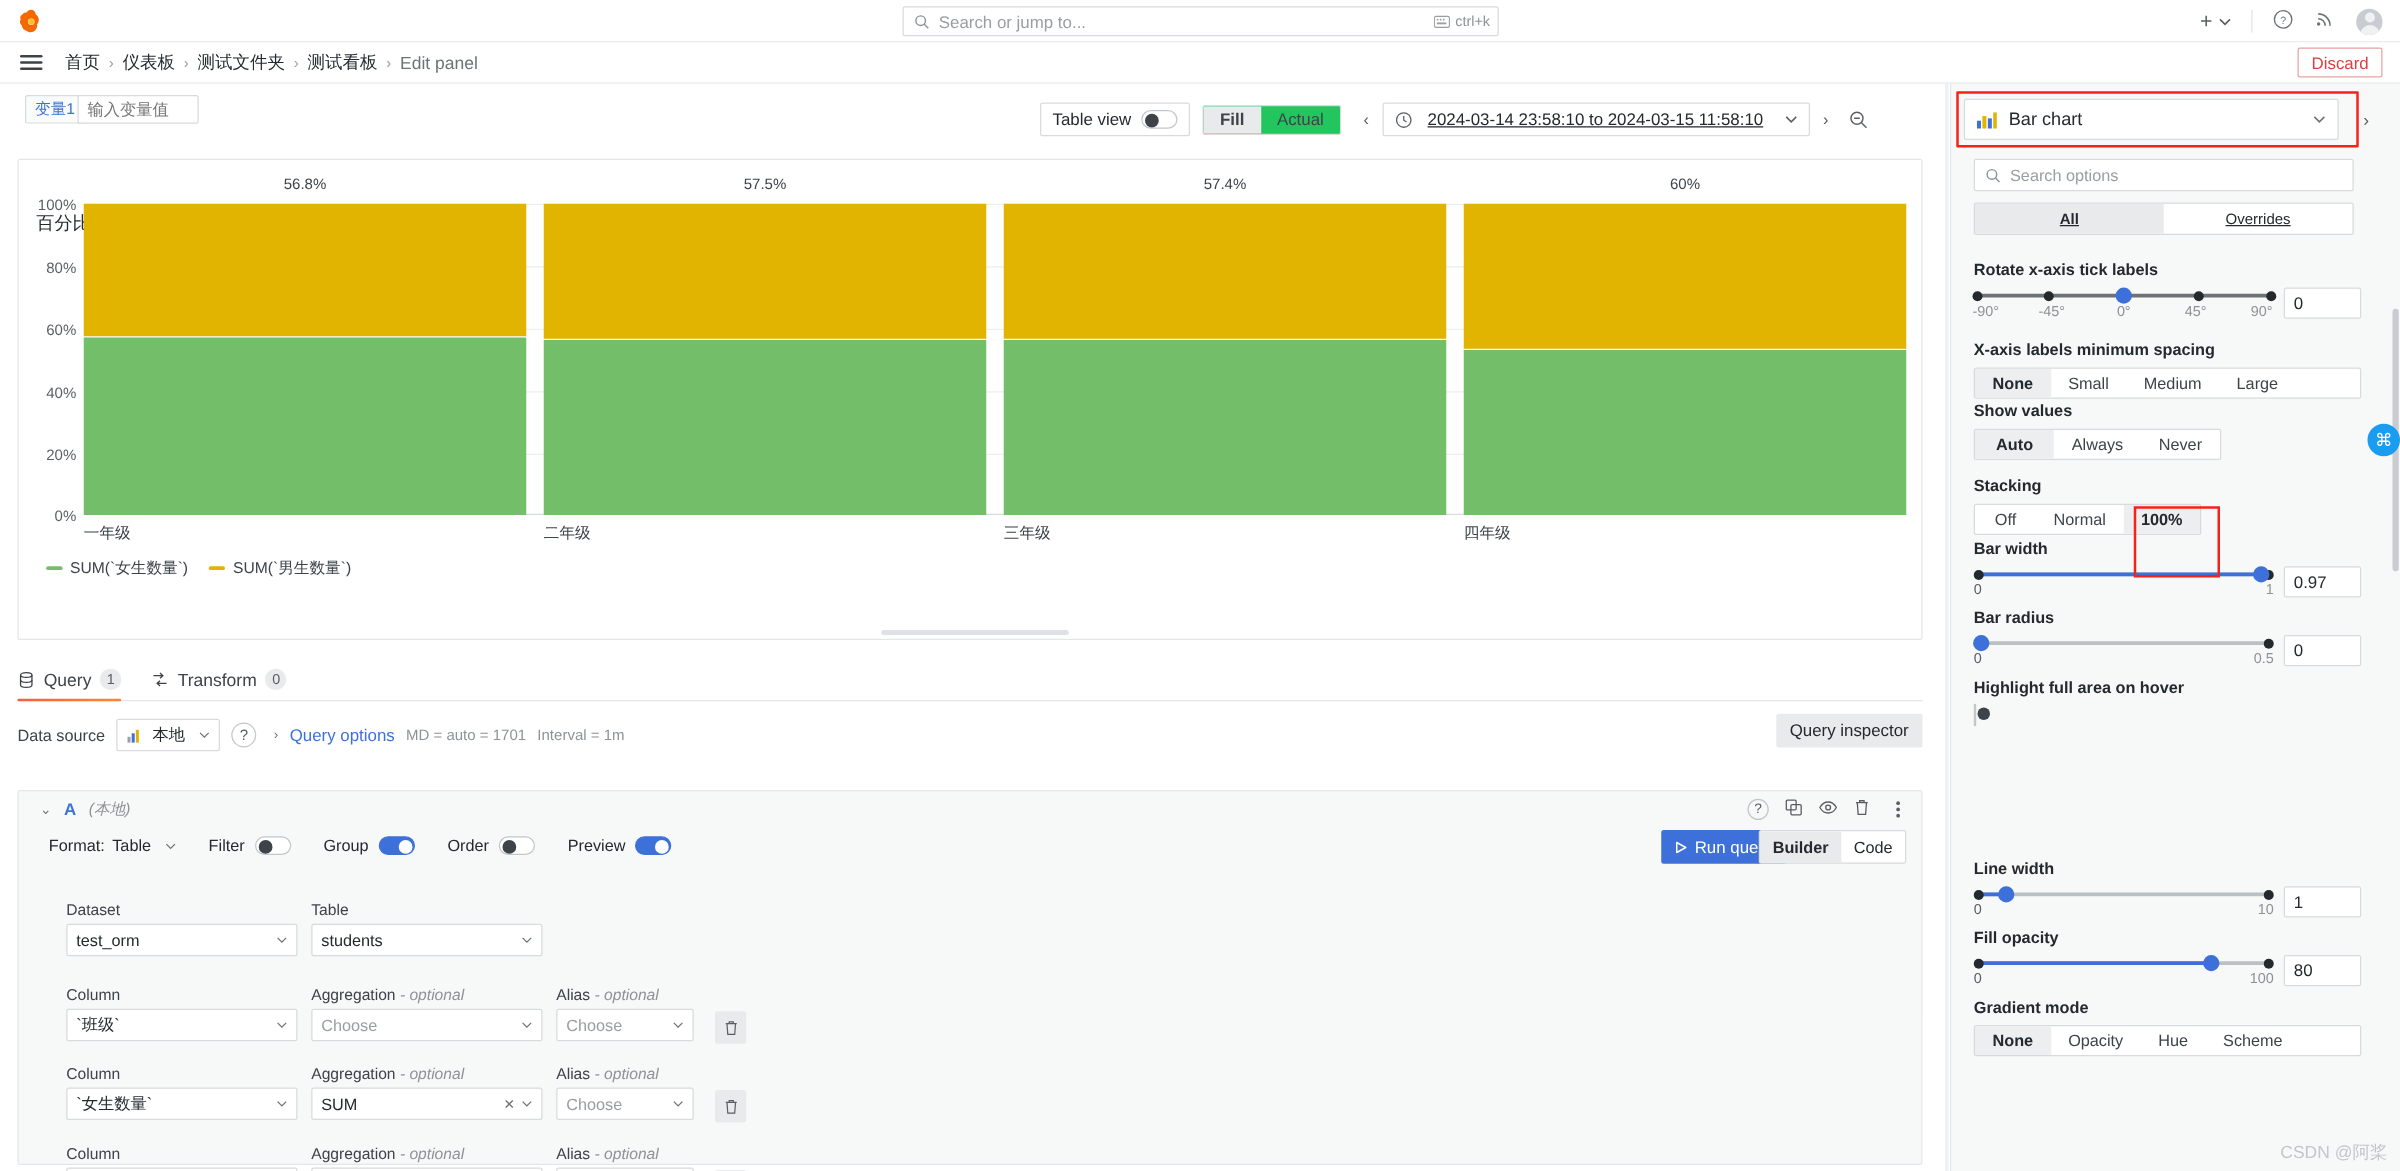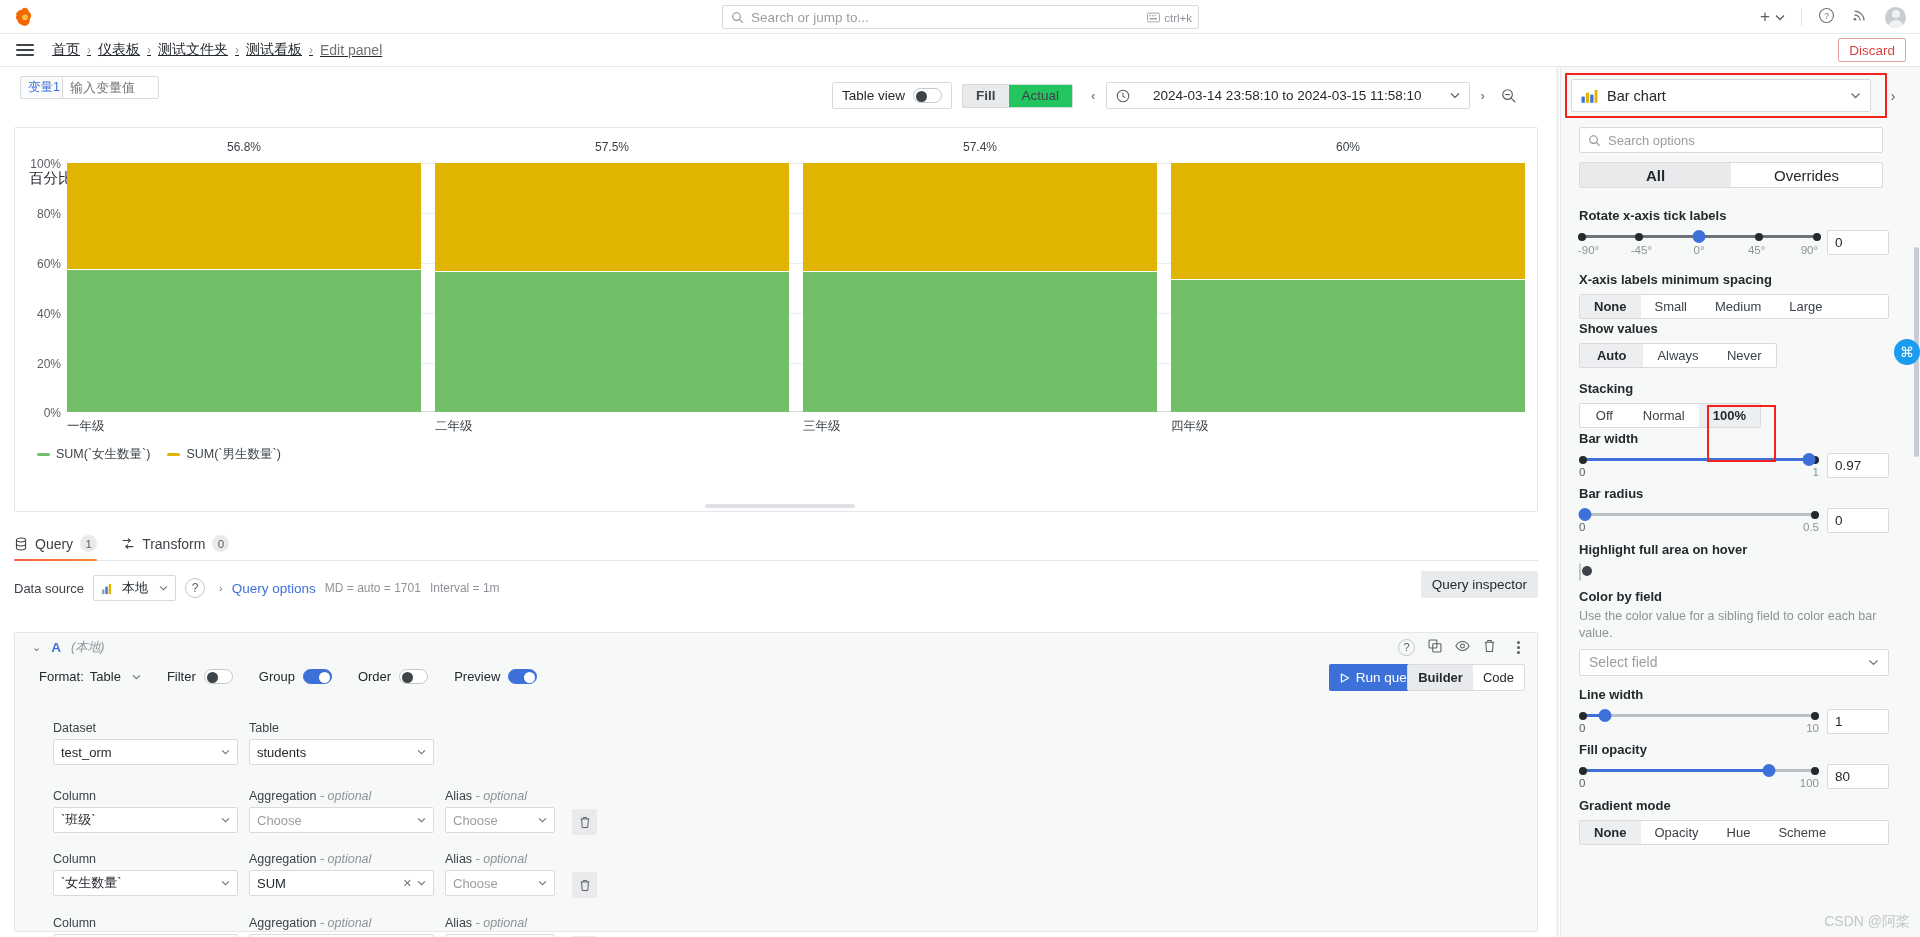--- a/index.html
+++ b/index.html
@@ -38,21 +38,21 @@
   .tr-plus { display:flex; align-items:center; gap: 5px; font-size: 17px; color:#5a5e63; }
   .tr-div { width: 1px; height: 18px; background: #e0e2e5; }
   .avatar { width: 21px; height: 21px; border-radius: 50%; background: #c9ccd0; position: relative; overflow:hidden;}
   .avatar::before { content:""; position:absolute; left:6.5px; top:3.5px; width:8px;height:8px;border-radius:50%;background:#f0f1f2;}
   .avatar::after { content:""; position:absolute; left:2.5px; top:13.5px; width:16px;height:11px;border-radius:8px 8px 0 0;background:#f0f1f2;}
 
   
   .breadbar {
     position: absolute; top: 34px; left: 0; width: 1920px; height: 33px;
     background: #fff; border-bottom: 1px solid #e4e6e9;
-    display: flex; align-items: center; text-decoration: underline;
+    display: flex; align-items: center;
   }
   .hamb { margin-left: 16px; width: 18px; display:flex; flex-direction:column; gap:3px; cursor:pointer;}
   .hamb span { display:block; height: 2px; background:#3d4349; border-radius:1px;}
   .crumbs { margin-left: 18px; display: flex; align-items: center; gap: 7px; font-size: 14px; }
   .crumbs a { color: #24292e; text-decoration: none; }
   .crumbs .sep { color: #9aa0a6; font-size: 12px; }
   .crumbs .last { color: #6e7277; }
 
   .action-btns { position: absolute; right: 14px; top: 4px; display: flex; align-items: center; gap: 24px; flex-direction: column; }
   .btn { height: 24px; padding: 0 10px; border-radius: 2px; font-size: 13.5px;
@@ -86,21 +86,21 @@
               background: #3d4349; display:block; }
   .toggle.on { background: #3d71d9; border-color:#3d71d9; }
   .toggle.on i { left: 15px; background: #fff; }
   .seg { height: 24px; display: flex; border: 1px solid #d8dadd; border-radius: 2px; overflow: hidden; background:#22c55e;text-align:right;}
   .seg div { padding: 0 13px; display: flex; align-items: center; font-size: 13.5px; cursor: pointer; color:#3d4349;}
   .seg div.active { background: #e9eaec; font-weight: 600; }
   .timerange { height: 27px; display: flex; align-items: center; gap: 3px; }
   .tr-arrow { width: 20px; height: 27px; display: flex; align-items: center; justify-content: center;
               color: #5a5e63; cursor: pointer; font-size: 13px; }
   .tr-box { height: 27px; border: 1px solid #d8dadd; border-radius: 2px; background:#fff;
-            display: flex; align-items: center; gap: 23px; padding: 0 9px; font-size: 13.5px; cursor:pointer;}
+            display: flex; align-items: center; gap: 12px; padding: 0 9px; font-size: 13.5px; cursor:pointer;text-decoration:underline;}
   .zoomout { width: 26px; height: 27px; display: flex; align-items: center; justify-content: center;
              color:#5a5e63; cursor:pointer; }
   .dots3 { width: 18px; height:27px; display:flex; flex-direction:column; justify-content:center; align-items:center; gap:2px;}
   .dots3 b { width: 3px; height: 3px; border-radius:50%; background:#5a5e63; display:block;}
 
   
   .viz {
     position: absolute; left: 14px; top: 127px; width: 1524px; height: 385px;
     background: #fff; border: 1px solid #e4e6e9; border-radius: 2px;
   }
@@ -191,21 +191,21 @@
                   display: flex; align-items: center; justify-content: center; color: #5a5e63; cursor: pointer; }
   .redbox1 { position: absolute; left: 4px; top: 6px; width: 322px; height: 45px;
              border: 2px solid #f5221b; border-radius: 1px; pointer-events: none; }
   .optsearch { position: absolute; left: 18px; top: 60px; width: 304px; height: 26px;
                border: 1px solid #d8dadd; border-radius: 2px; background: #fff;
                display: flex; align-items: center; gap: 7px; padding: 0 8px; }
   .optsearch .ph { color: #9a9da1; font-size: 13px; }
   .alltabs { position: absolute; left: 18px; top: 95px; width: 304px; height: 26px;
              border: 1px solid #d8dadd; border-radius: 2px; background: #fff; display: flex; overflow: hidden; }
   .alltabs div { flex: 1; display: flex; align-items: center; justify-content: center;
-                 font-size: 15px; cursor: pointer; }
+                 font-size: 12px; cursor: pointer; text-decoration: underline; }
   .alltabs div.active { background: #e9eaec; font-weight: 600; }
 
   .optbody { position: absolute; left: 0; top: 127px; width: 360px; height: 743px; overflow: hidden; }
   .opt { position: absolute; left: 18px; width: 310px; }
   .optlabel { font-size: 13px; color: #24292e; font-weight: 600; margin-bottom: 7px; }
   .optdesc { font-size: 12.5px; color: #8e9297; line-height: 1.35; margin: -3px 0 7px; font-weight: 400; }
   .radioseg { height: 25px; display: flex; border: 1px solid #d8dadd; border-radius: 2px;
               background: #fff; overflow: hidden; }
   .radioseg div { padding: 0 14px; display: flex; align-items: center; font-size: 13px; cursor: pointer; color:#3d4349;}
   .radioseg div.active { background: #eceef0; font-weight: 600; color:#24292e; }
@@ -794,30 +794,20 @@
           </div>
           <div class="numbox">0</div>
         </div>
       </div>
 
       <div class="opt" style="top:348px">
         <div class="optlabel">Highlight full area on hover</div>
         <span class="toggle-sm"><i></i></span>
       </div>
 
-      <div class="opt" style="top:395px">
-        <div class="optlabel">Color by field</div>
-        <div class="optdesc">Use the color value for a sibling field to color each bar value.</div>
-        <div class="selfield">
-          <span style="flex:1">Select field</span>
-          <svg width="11" height="7" viewBox="0 0 10 7" class="chev">
-              <path d="M1 1.5L5 5.5L9 1.5" fill="none" stroke="#6e7277" stroke-width="1.2"></path>
-            </svg>
-        </div>
-      </div>
 
       <div class="opt" style="top:493px">
         <div class="optlabel">Line width</div>
         <div class="sliderrow">
           <div class="sl">
             <div class="sl-track"></div>
             <div class="sl-fill" style="width:22px"></div>
             <div class="sl-end" style="left:0"></div>
             <div class="sl-end" style="right:0"></div>
             <div class="sl-knob" style="left:26px"></div>

